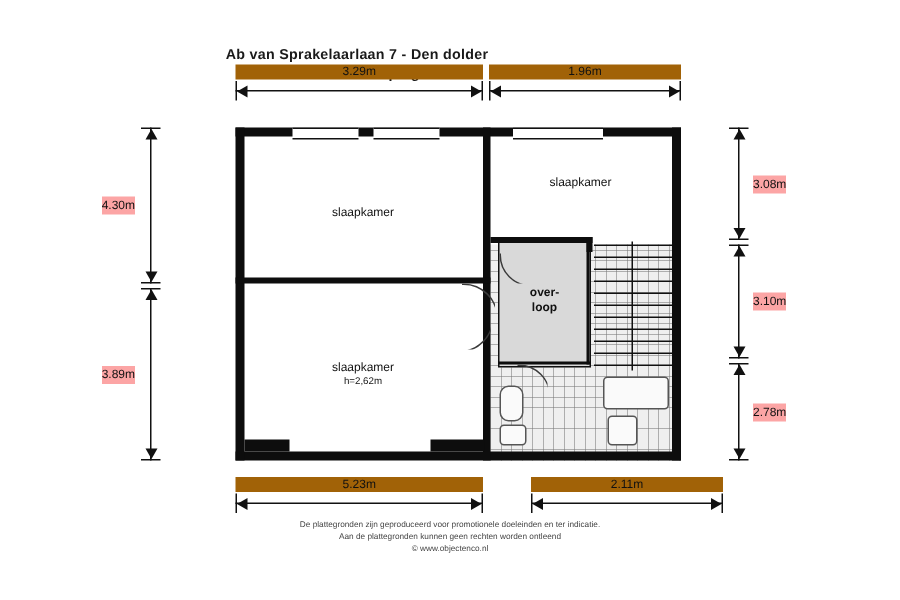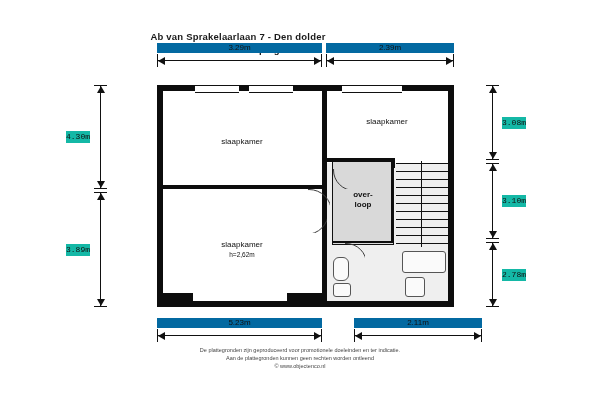--- a/index.html
+++ b/index.html
@@ -79,21 +79,21 @@
   .dim-h .arr-r {
     right: 1px;
     border-left: 7px solid #111;
   }
   .dim-h .txt {
     position: absolute;
     top: -9px;
     left: 0;
     right: 0;
     text-align: center;
-    background: #0369a1;
+    background: #a16207;
     line-height: 10px;
   }
   .dim-v {
     width: 16px;
   }
   .dim-v .line {
     position: absolute;
     left: 8px;
     top: 0;
     bottom: 0;
@@ -121,24 +121,23 @@
     top: 1px;
     border-bottom: 7px solid #111;
   }
   .dim-v .arr-b {
     bottom: 1px;
     border-top: 7px solid #111;
   }
   .dim-v .txt {
     position: absolute;
     white-space: nowrap;
-    background: #14b8a6;
+    background: #fca5a5;
     line-height: 10px;
     padding: 1px 0;
-    font-family: Liberation Mono, monospace;
   }
   .dim-v.left .txt {
     right: 18px;
     top: 50%;
     transform: translateY(-50%);
   }
   .dim-v.right .txt {
     left: 18px;
     top: 50%;
     transform: translateY(-50%);
@@ -241,21 +240,21 @@
     <div class="arr arr-l"></div>
     <div class="arr arr-r"></div>
     <div class="txt">3.29m</div>
   </div>
   <div class="dim dim-h" style="left:326px; top:52px; width:128px;">
     <div class="cap-l"></div>
     <div class="cap-r"></div>
     <div class="line"></div>
     <div class="arr arr-l"></div>
     <div class="arr arr-r"></div>
-    <div class="txt">2.39m</div>
+    <div class="txt">1.96m</div>
   </div>
 
   <div class="dim dim-h" style="left:157px; top:327px; width:165px;">
     <div class="cap-l"></div>
     <div class="cap-r"></div>
     <div class="line"></div>
     <div class="arr arr-l"></div>
     <div class="arr arr-r"></div>
     <div class="txt">5.23m</div>
   </div>

